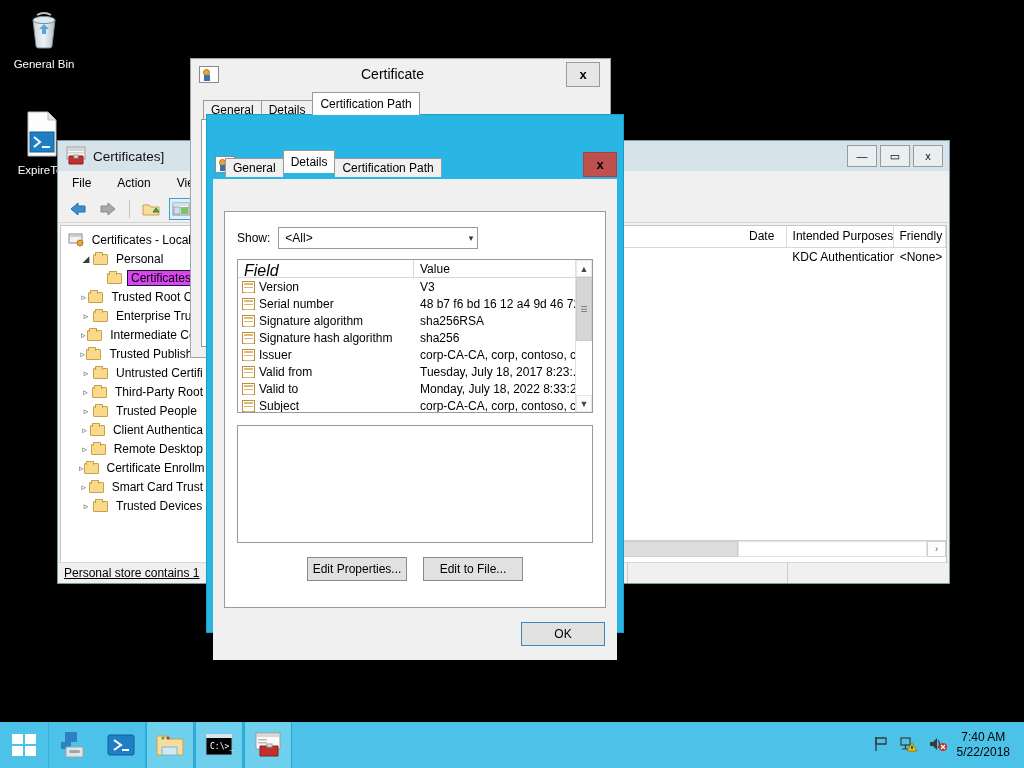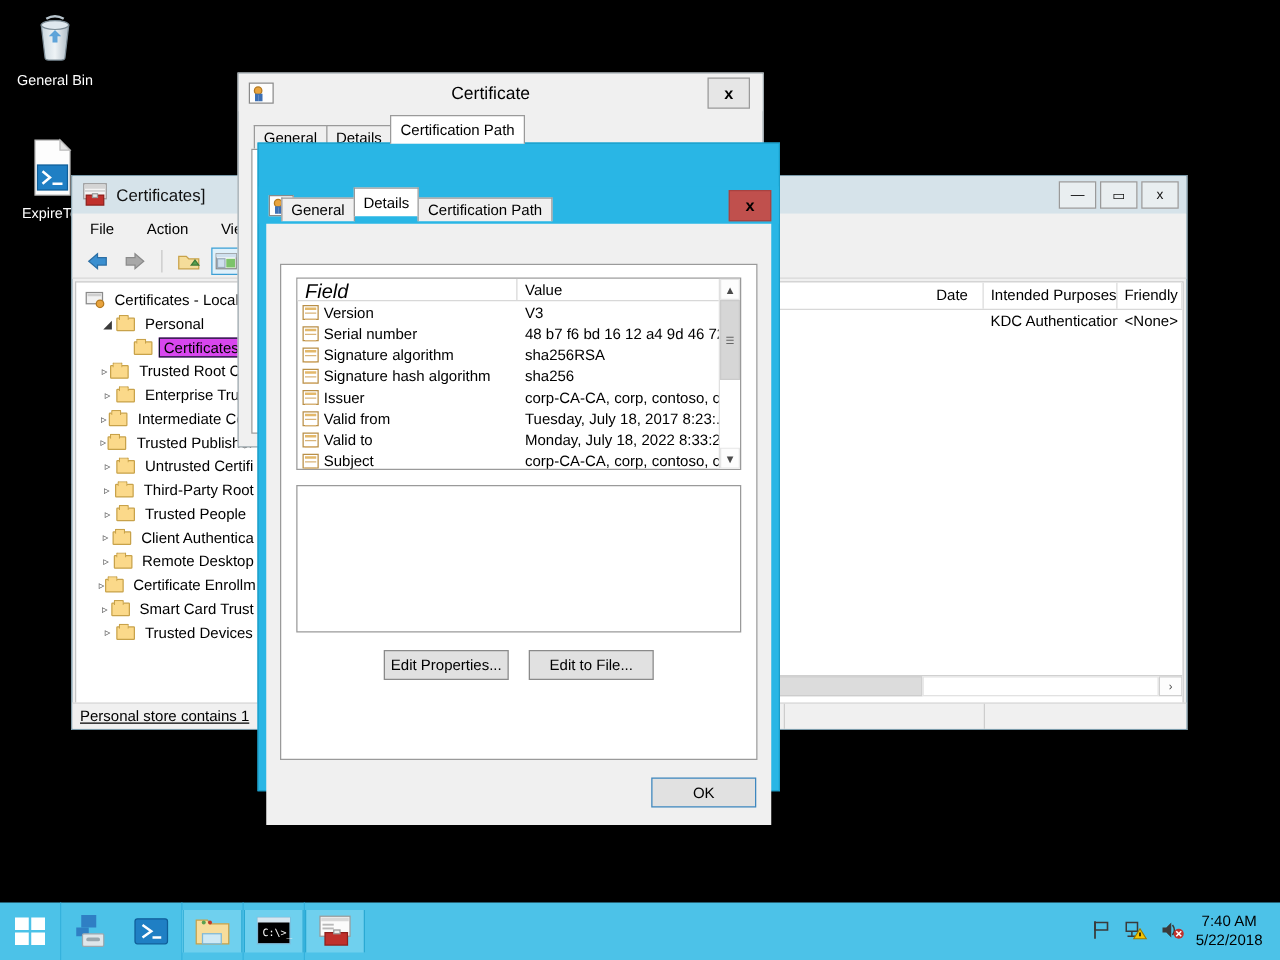--- a/index.html
+++ b/index.html
@@ -120,21 +120,21 @@
   .valuebox { border: 1px solid #9a9a9a; background: #fff; }
   .dlg-btn {
     border: 1px solid #8a8a8a; background: #e1e1e1; height: 24px; font-size: 12px;
     display: flex; align-items: center; justify-content: center; font-family: "Liberation Sans", sans-serif; color: #000;
   }
   .dlg-btn.default { border: 1px solid #3d87bf; background: #e1e1e1; }
 
   
   #taskbar { position: absolute; left: 0; bottom: 0; width: 1024px; height: 46px; background: #4cc2e8; display: flex; align-items: center; }
   .tb-start { width: 48px; height: 46px; display: flex; align-items: center; justify-content: center; }
-  .tb-item { width: 48px; height: 34px; display: flex; align-items: center; justify-content: center; position: relative; }
+  .tb-item { width: 48px; height: 46px; display: flex; align-items: center; justify-content: center; position: relative; }
   .tb-item.running { background: #6fd0ee; box-shadow: inset 1px 0 0 #2aa9d3, inset -1px 0 0 #2aa9d3; }
   .tb-div { width: 1px; height: 46px; background: #34b2dd; }
   .tray { margin-left: auto; display: flex; align-items: center; gap: 9px; padding-right: 10px; }
   .clock { text-align: center; color: #000; font-size: 12px; line-height: 15px; padding-right: 4px; }
 </style>
 </head>
 <body>
 
 <div id="screen">
 
@@ -411,20 +411,27 @@
       </div>
 
       <div class="tabs" style="margin-top:34px;" id="front-tabs">
           <span class="tab">General</span>
           <span class="tab active">Details</span>
           <span class="tab">Certification Path</span>
         </div>
 
       <div class="tabpanel" style="left:11px; right:11px; top:56px; bottom:52px;">
 
+        <div class="field-row" style="margin:15px 0 0 12px;">
+          <span>Show:</span>
+          <span class="select" style="width:200px;">
+            <span>&lt;All&gt;</span>
+            <span class="chev">▾</span>
+          </span>
+        </div>
 
         <div class="dtl-list" style="margin:10px 12px 0 12px; height:154px;">
           <div class="dtl-head">
             <span class="c1">Field</span>
             <span class="c2">Value</span>
           </div>
           <div id="dtl-rows">
               <div class="dtl-row">
                 <span class="c1">
                   <span class="fico"></span>

